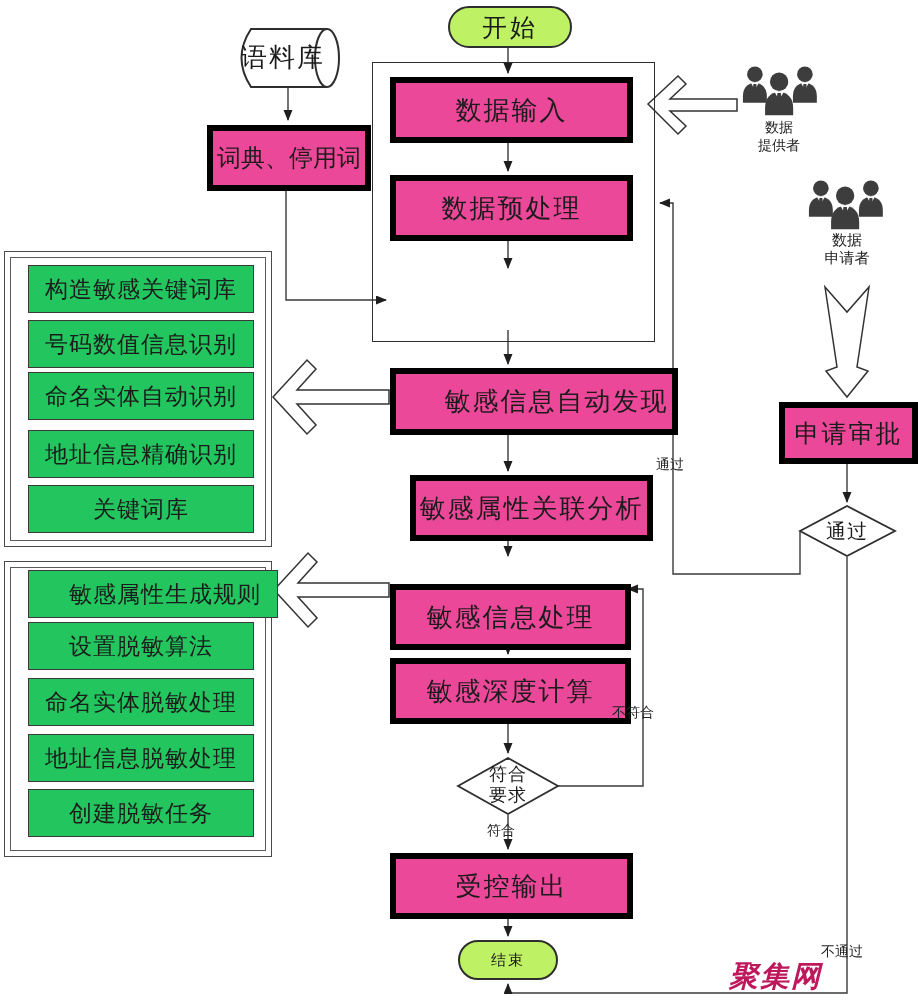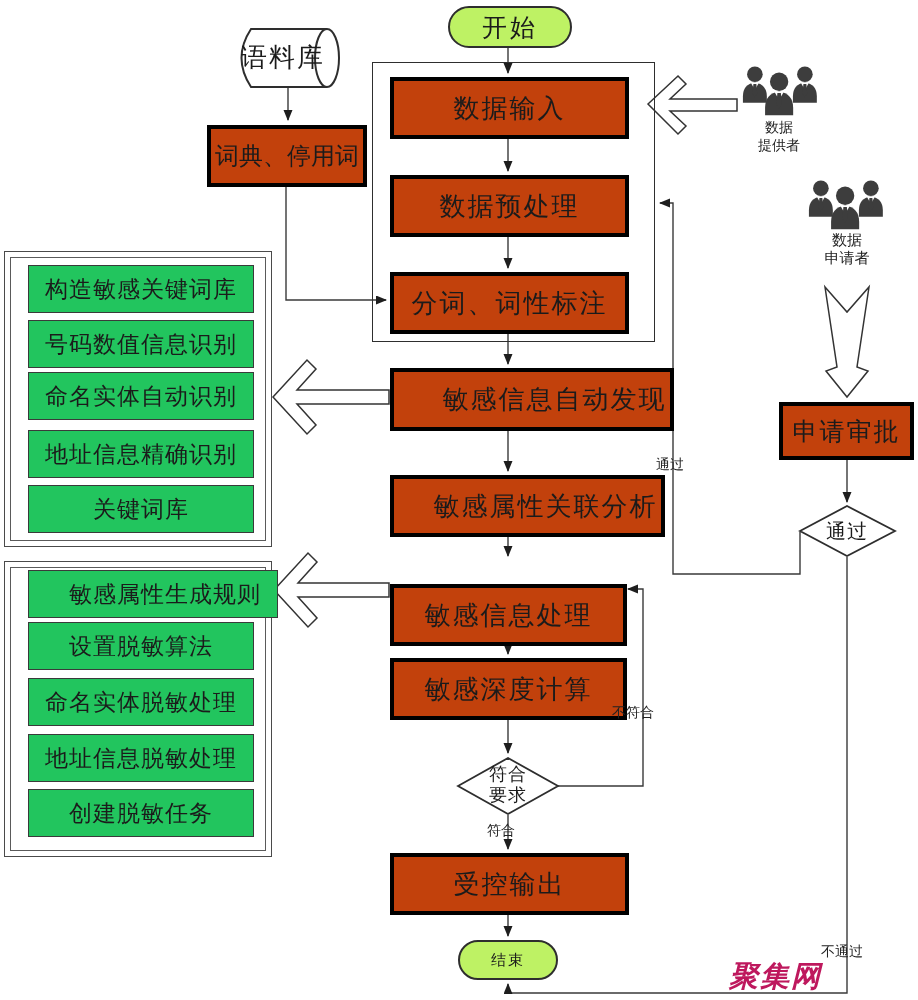--- a/index.html
+++ b/index.html
@@ -2,21 +2,21 @@
 <html><head>
 <meta charset="utf-8">
 <style>
   html,body{margin:0;padding:0;background:#fff;}
   #canvas{
     position:relative;width:918px;height:1000px;background:#ffffff;overflow:hidden;
     font-family:"Liberation Serif","DejaVu Serif",serif;color:#1b1b1b;
   }
   #wires{position:absolute;left:0;top:0;z-index:1;}
   .box{
-    position:absolute;z-index:2;background:#c2410c;border:4px solid #000000;
+    position:absolute;z-index:2;background:#ec4899;border:6px solid #000000;
     display:flex;align-items:center;justify-content:center;
     font-size:26px;letter-spacing:2px;white-space:nowrap;
   }
   .stadium{
     position:absolute;z-index:2;background:#bef264;border:2px solid #2e2e2e;border-radius:22px;
     display:flex;align-items:center;justify-content:center;font-size:25px;letter-spacing:3px;
   }
   .panel{position:absolute;z-index:2;border:1.5px solid #4a4a4a;background:transparent;}
   .panel-inner{position:absolute;inset:5px;border:1px solid #5a5a5a;}
   .pitem{
@@ -102,24 +102,23 @@
     </div>
 
   <div class="freefloat" style="left:233px;top:40px;width:100px;height:34px;font-size:26px;letter-spacing:2px;">语料库</div>
 
   <div class="box" style="left:207px;top:125px;width:152px;height:54px;font-size:24px;letter-spacing:0;">词典、停用词</div>
 
   <div class="container-frame" style="left:372px;top:62px;width:281px;height:278px;"></div>
 
   <div class="box" style="left:390px;top:77px;width:231px;height:54px;">数据输入</div>
   <div class="box" style="left:390px;top:175px;width:231px;height:54px;">数据预处理</div>
-  <div class="box" style="left:390px;top:272px;width:231px;height:54px;">分词、词性标注</div>
 
   <div class="box" style="left:390px;top:368px;width:231px;height:55px;padding-left:45px;">敏感信息自动发现</div>
-  <div class="box" style="left:390px;top:475px;width:231px;height:54px;padding-left:36px;">敏感属性关联分析</div>
+  <div class="box" style="left:410px;top:475px;width:231px;height:54px;">敏感属性关联分析</div>
   <div class="box" style="left:390px;top:560px;width:229px;height:54px;margin-top:24px;">敏感信息处理</div>
   <div class="box" style="left:390px;top:658px;width:229px;height:54px;">敏感深度计算</div>
 
   <div class="dlabel" style="left:472px;top:764px;width:72px;">
     <div>符合</div>
     <div>要求</div>
   </div>
 
   <div class="box" style="left:390px;top:853px;width:231px;height:54px;">受控输出</div>
 

